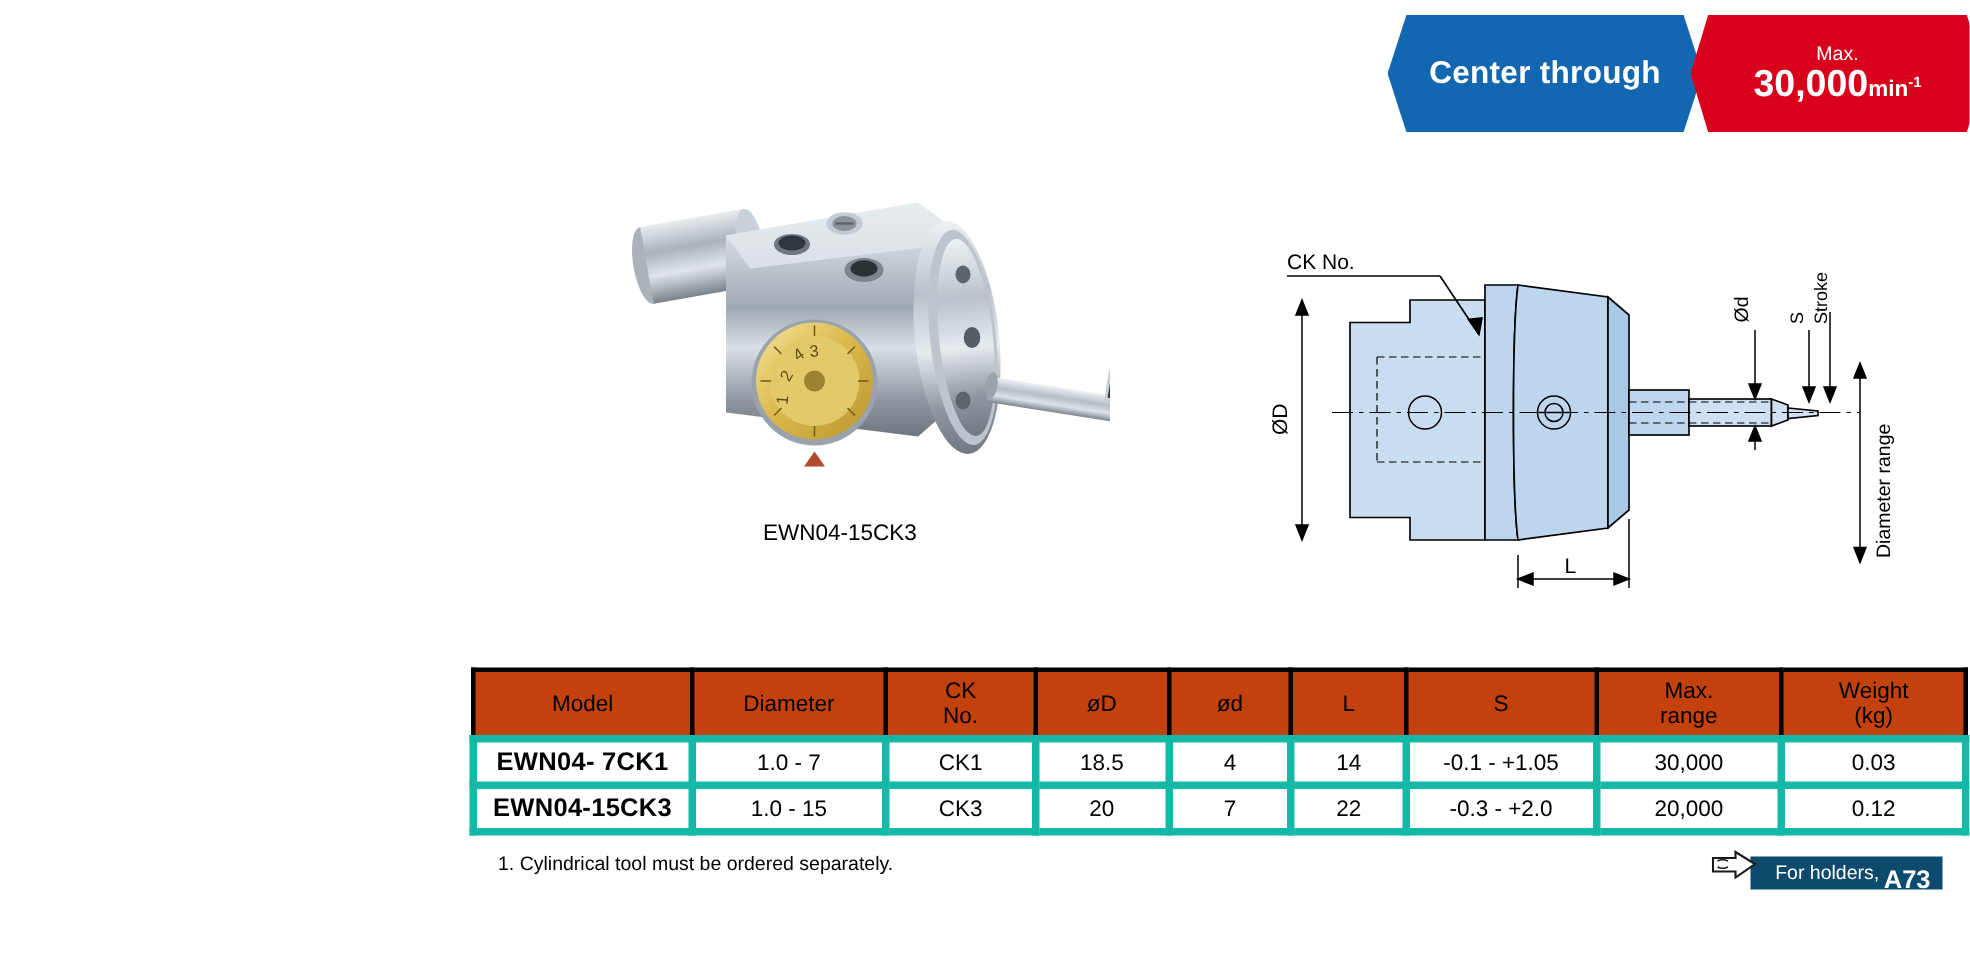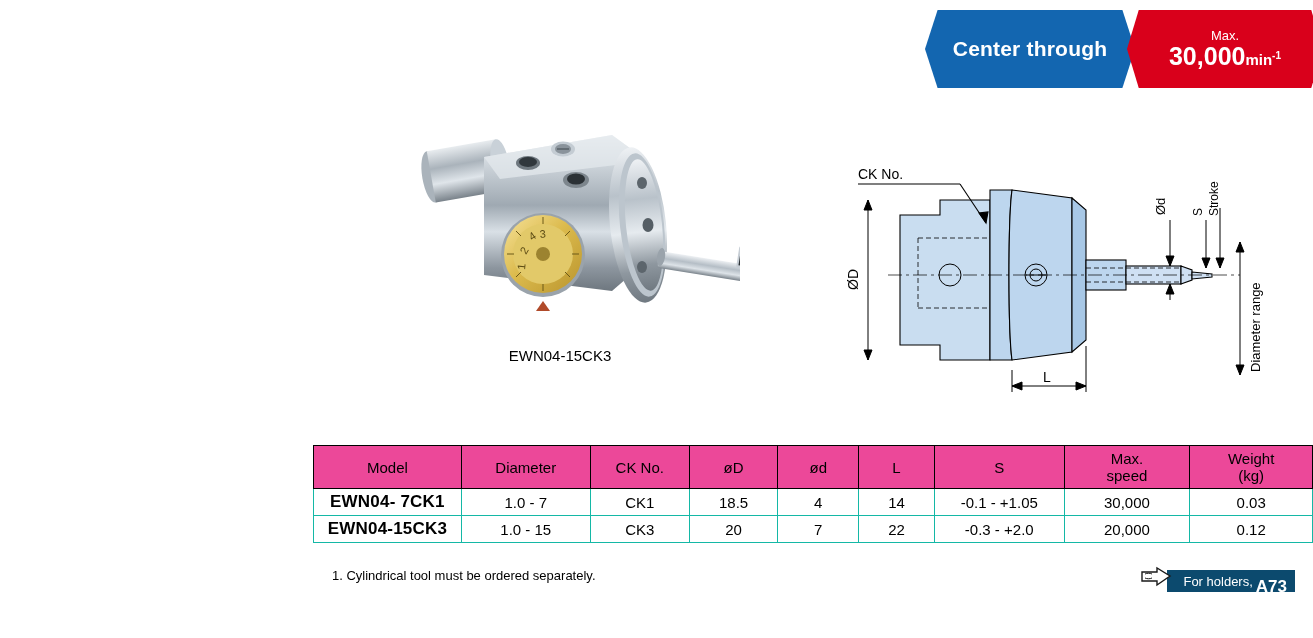--- a/index.html
+++ b/index.html
@@ -92,29 +92,29 @@
 
   
   .spec-table {
     position: absolute;
     left: 313px;
     top: 445px;
     border-collapse: collapse;
     font-size: 15px;
   }
   .spec-table th {
-    background: #ec4899;
-    border: 1px solid #000000;
+    background: #c2410c;
+    border: 3px solid #000000;
     font-weight: normal;
     height: 42px;
     padding: 0 24px;
     text-align: center;
   }
   .spec-table td {
-    border: 1px solid #14b8a6;
+    border: 5px solid #14b8a6;
     height: 26px;
     text-align: center;
     padding: 0 6px;
   }
   .spec-table td.model {
     font-weight: bold;
     font-size: 17px;
     text-align: center;
     letter-spacing: .2px;
   }
@@ -362,21 +362,21 @@
 <table class="spec-table">
   <thead>
     <tr>
       <th class="col-model">Model</th>
       <th class="col-diam">Diameter</th>
       <th class="col-ck">CK No.</th>
       <th class="col-od">øD</th>
       <th class="col-od2">ød</th>
       <th class="col-l">L</th>
       <th class="col-s">S</th>
-      <th class="col-speed">Max. speed</th>
+      <th class="col-speed">Max. range</th>
       <th class="col-weight">Weight (kg)</th>
     </tr>
   </thead>
   <tbody>
     <tr>
       <td class="model">EWN04-  7CK1</td>
       <td>1.0 -  7</td>
       <td>CK1</td>
       <td>18.5</td>
       <td>4</td>

